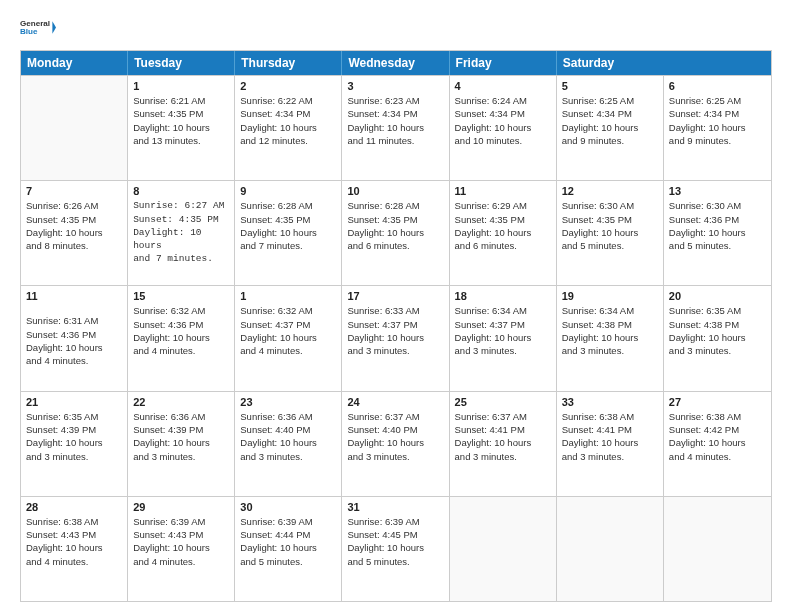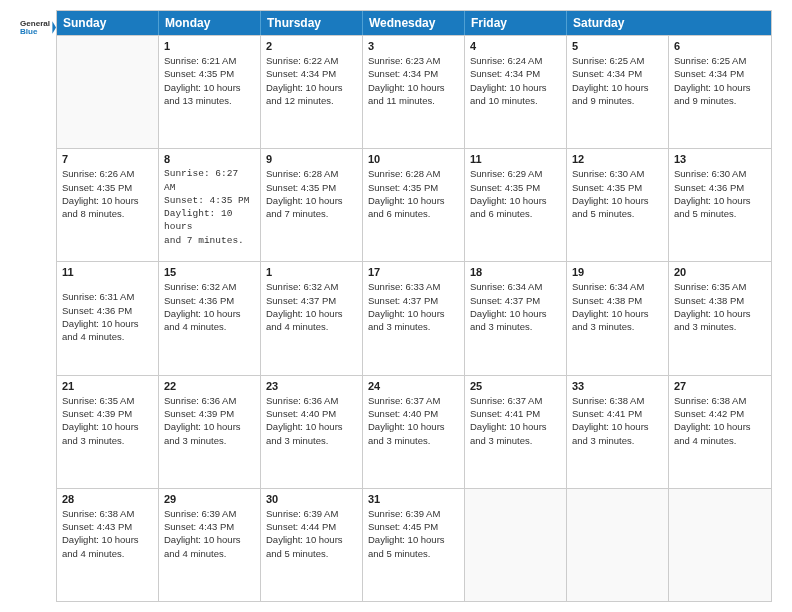--- a/index.html
+++ b/index.html
@@ -8,21 +8,21 @@
       height: 612px;
       background: #fff;
       font-family: Arial, sans-serif;
       overflow: hidden;
     }
     .page {
       width: 792px;
       height: 612px;
       padding: 10px 20px 10px 20px;
       display: flex;
-      flex-direction: row;
+      flex-direction: column;
     }
     .header {
       display: flex;
       justify-content: space-between;
       align-items: flex-start;
       margin-bottom: 4px;
     }
     .logo {
       display: flex;
       align-items: center;
@@ -107,22 +107,22 @@
   </svg>
 </div>
     <div class="title-block">
       <div class="main-title"></div>
       <div class="subtitle"></div>
     </div>
   </div>
 
   <div class="calendar">
     <div class="cal-header" id="cal-header">
-        <div class="cal-header-cell">Sunday</div>
         <div class="cal-header-cell">Monday</div>
+        <div class="cal-header-cell">Tuesday</div>
         <div class="cal-header-cell">Thursday</div>
         <div class="cal-header-cell">Wednesday</div>
         <div class="cal-header-cell">Friday</div>
         <div class="cal-header-cell">Saturday</div>
       </div>
     <div class="cal-body" id="cal-body">
         <div class="cal-row">
           <div class="cal-cell empty"></div>
           <div class="cal-cell">
             <div class="day-number">1</div>

